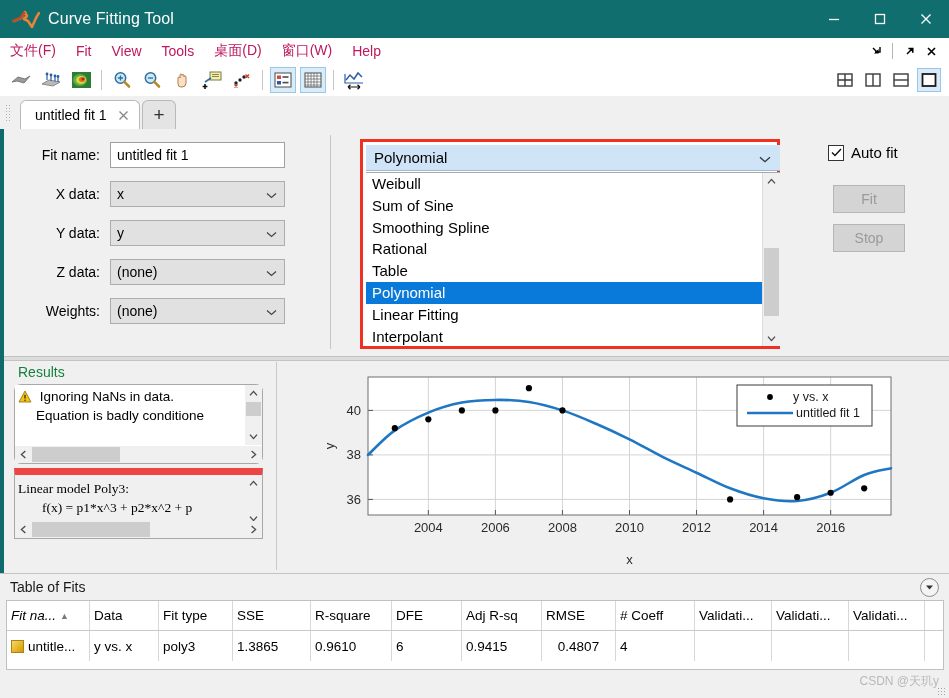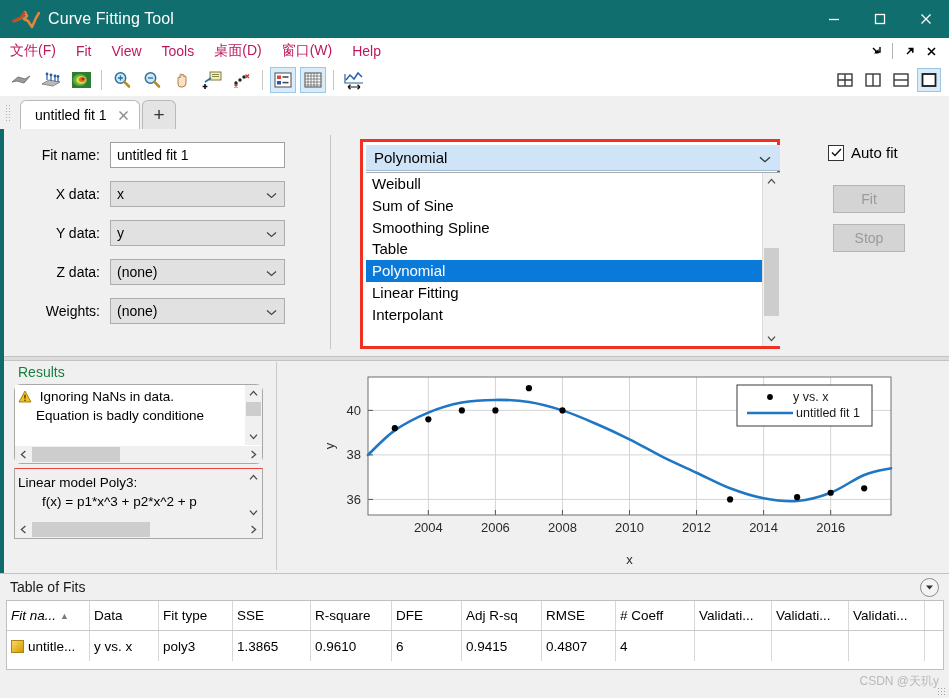--- a/index.html
+++ b/index.html
@@ -268,21 +268,21 @@
     background: #f0f0f0;
   }
   .results-title { font-size: 14px; color: #15803d; padding: 2px 0 4px 6px; }
   .resbox {
     position: relative;
     background: #ffffff;
     border: 1px solid #a8a8a8;
     box-sizing: border-box;
   }
   .resbox.one { width: 249px; height: 80px; margin-left: 2px; border-radius: 7px; }
-  .resbox.two { width: 249px; height: 71px; margin-left: 2px; margin-top: 4px; background:#f0f0f0; border-top:1px solid #ef4444; }
+  .resbox.two { width: 249px; height: 71px; margin-left: 2px; margin-top: 4px; background:#f0f0f0; border-top:7px solid #ef4444;font-family:Liberation Serif, serif; }
   .res-inner {
     position: absolute; left: 0; top: 0;
     width: 231px; height: 60px;
     background: #ffffff; overflow: hidden;
     padding: 3px 0 0 3px; box-sizing: border-box;
   }
   .res-line { font-size: 13.5px; color: #000; white-space: nowrap; line-height: 17px; }
   .warn-ico { display:inline-block; vertical-align:-2px; margin-right:4px; }
   .vscroll {
     position: absolute; right: 0; top: 0;
@@ -630,20 +630,21 @@
       <span class="chev">
         <svg width="12" height="8" viewBox="0 0 12 8">
             <path d="M1 1.8 L6 6.2 L11 1.8" stroke="#333" stroke-width="1.3" fill="none"></path>
           </svg>
       </span>
     </div>
     <div class="model-list" id="model-list">
         <div class="model-opt">Weibull</div>
         <div class="model-opt">Sum of Sine</div>
         <div class="model-opt">Smoothing Spline</div>
+        <div class="model-opt">Rational</div>
         <div class="model-opt">Table</div>
         <div class="model-opt sel">Polynomial</div>
         <div class="model-opt">Linear Fitting</div>
         <div class="model-opt">Interpolant</div>
 
     <div class="model-scroll">
         <div class="ms-arrow">
           <svg width="9" height="7" viewBox="0 0 9 7">
               <path d="M1 5.4 L4.5 1.4 L8 5.4" stroke="#4a4a4a" stroke-width="1.3" fill="none"></path>
             </svg>
@@ -879,21 +880,21 @@
           </div>
           <div class="gcell" style="width: 81px;">
             <span>0.9610</span>
           </div>
           <div class="gcell" style="width: 70px;">
             <span>6</span>
           </div>
           <div class="gcell" style="width: 80px;">
             <span>0.9415</span>
           </div>
-          <div class="gcell" style="width: 74px;">
+          <div class="gcell" style="width: 74px; justify-content: center;">
             <span>0.4807</span>
           </div>
           <div class="gcell" style="width: 79px;">
             <span>4</span>
           </div>
           <div class="gcell" style="width: 77px;">
             <span></span>
           </div>
           <div class="gcell" style="width: 77px;">
             <span></span>

